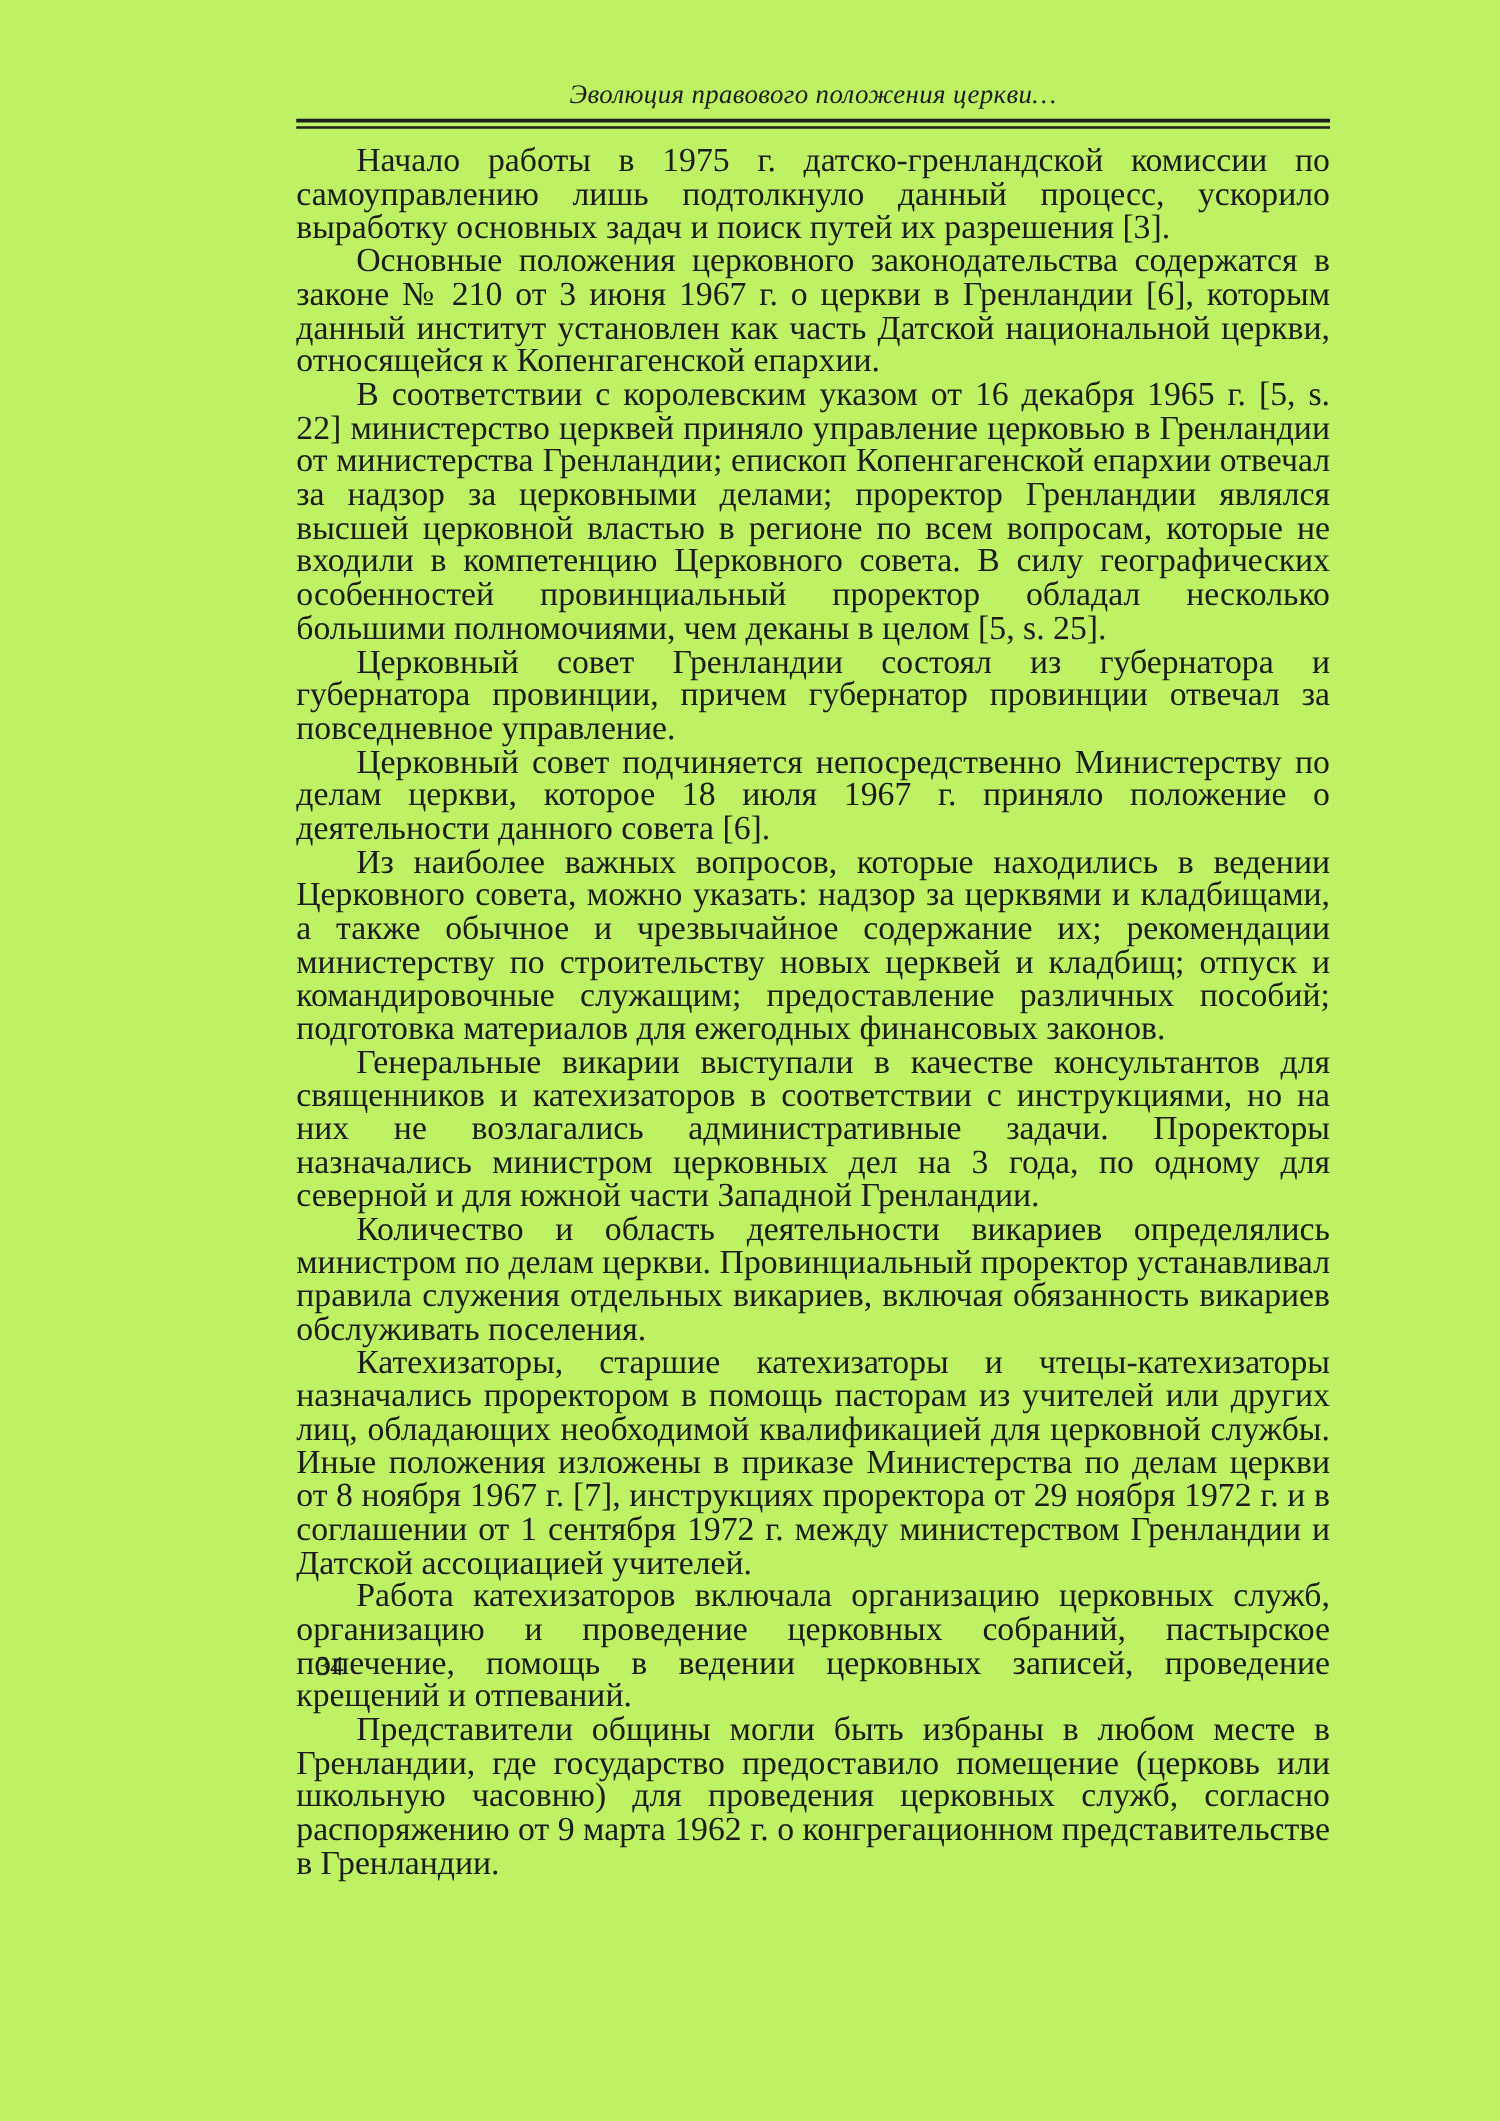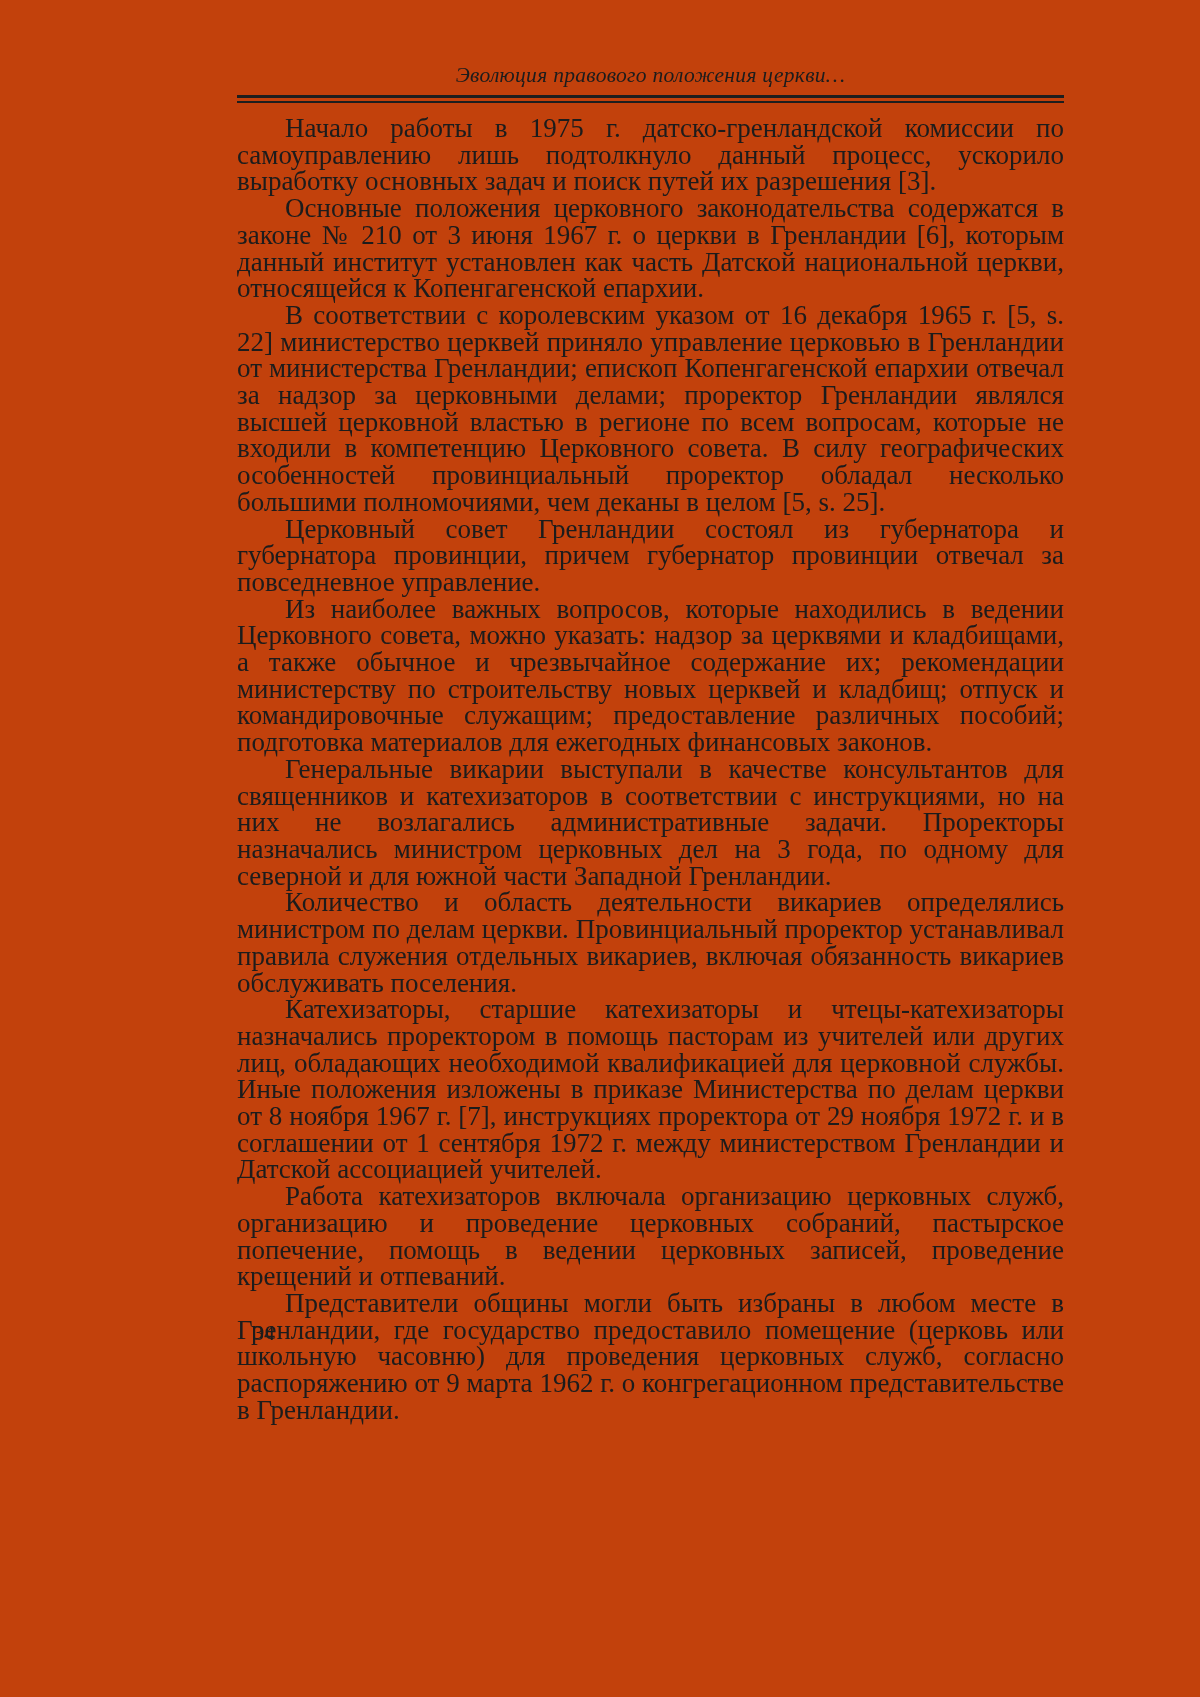--- a/index.html
+++ b/index.html
@@ -4,21 +4,21 @@
 <style>
   html, body {
     margin: 0;
     padding: 0;
     background: #ffffff;
   }
   .page {
     position: relative;
     width: 1200px;
     height: 1697px;
-    background: #c2410c;
+    background: #bef264;
     font-family: "Liberation Serif", "DejaVu Serif", serif;
     color: #1c1c1c;
     overflow: hidden;
   }
   .content {
     position: absolute;
     left: 237px;
     top: 62px;
     width: 827px;
   }
@@ -61,20 +61,21 @@
 <div class="page">
   <div class="content">
     <div class="running-head">Эволюция правового положения церкви…</div>
     <div class="head-rule"></div>
 
     <div class="article-body">
       <p>Начало работы в 1975 г. датско-гренландской комиссии по самоуправлению лишь подтолкнуло данный процесс, ускорило выработку основных задач и поиск путей их разрешения [3].</p>
       <p>Основные положения церковного законодательства содержатся в законе № 210 от 3 июня 1967 г. о церкви в Гренландии [6], которым данный институт установлен как часть Датской национальной церкви, относящейся к Копенгагенской епархии.</p>
       <p>В соответствии с королевским указом от 16 декабря 1965 г. [5, s. 22] министерство церквей приняло управление церковью в Гренландии от министерства Гренландии; епископ Копенгагенской епархии отвечал за надзор за церковными делами; проректор Гренландии являлся высшей церковной властью в регионе по всем вопросам, которые не входили в компетенцию Церковного совета. В силу географических особенностей провинциальный проректор обладал несколько большими полномочиями, чем деканы в целом [5, s. 25].</p>
       <p>Церковный совет Гренландии состоял из губернатора и губернатора провинции, причем губернатор провинции отвечал за повседневное управление.</p>
+      <p>Церковный совет подчиняется непосредственно Министерству по делам церкви, которое 18 июля 1967 г. приняло положение о деятельности данного совета [6].</p>
       <p>Из наиболее важных вопросов, которые находились в ведении Церковного совета, можно указать: надзор за церквями и кладбищами, а также обычное и чрезвычайное содержание их; рекомендации министерству по строительству новых церквей и кладбищ; отпуск и командировочные служащим; предоставление различных пособий; подготовка материалов для ежегодных финансовых законов.</p>
       <p>Генеральные викарии выступали в качестве консультантов для священников и катехизаторов в соответствии с инструкциями, но на них не возлагались административные задачи. Проректоры назначались министром церковных дел на 3 года, по одному для северной и для южной части Западной Гренландии.</p>
       <p>Количество и область деятельности викариев определялись министром по делам церкви. Провинциальный проректор устанавливал правила служения отдельных викариев, включая обязанность викариев обслуживать поселения.</p>
       <p>Катехизаторы, старшие катехизаторы и чтецы-катехизаторы назначались проректором в помощь пасторам из учителей или других лиц, обладающих необходимой квалификацией для церковной службы. Иные положения изложены в приказе Министерства по делам церкви от 8 ноября 1967 г. [7], инструкциях проректора от 29 ноября 1972 г. и в соглашении от 1 сентября 1972 г. между министерством Гренландии и Датской ассоциацией учителей.</p>
       <p>Работа катехизаторов включала организацию церковных служб, организацию и проведение церковных собраний, пастырское попечение, помощь в ведении церковных записей, проведение крещений и отпеваний.</p>
       <p>Представители общины могли быть избраны в любом месте в Гренландии, где государство предоставило помещение (церковь или школьную часовню) для проведения церковных служб, согласно распоряжению от 9 марта 1962 г. о конгрегационном представительстве в Гренландии.</p>
     </div>
   </div>
 
   <div class="page-number">34</div>

